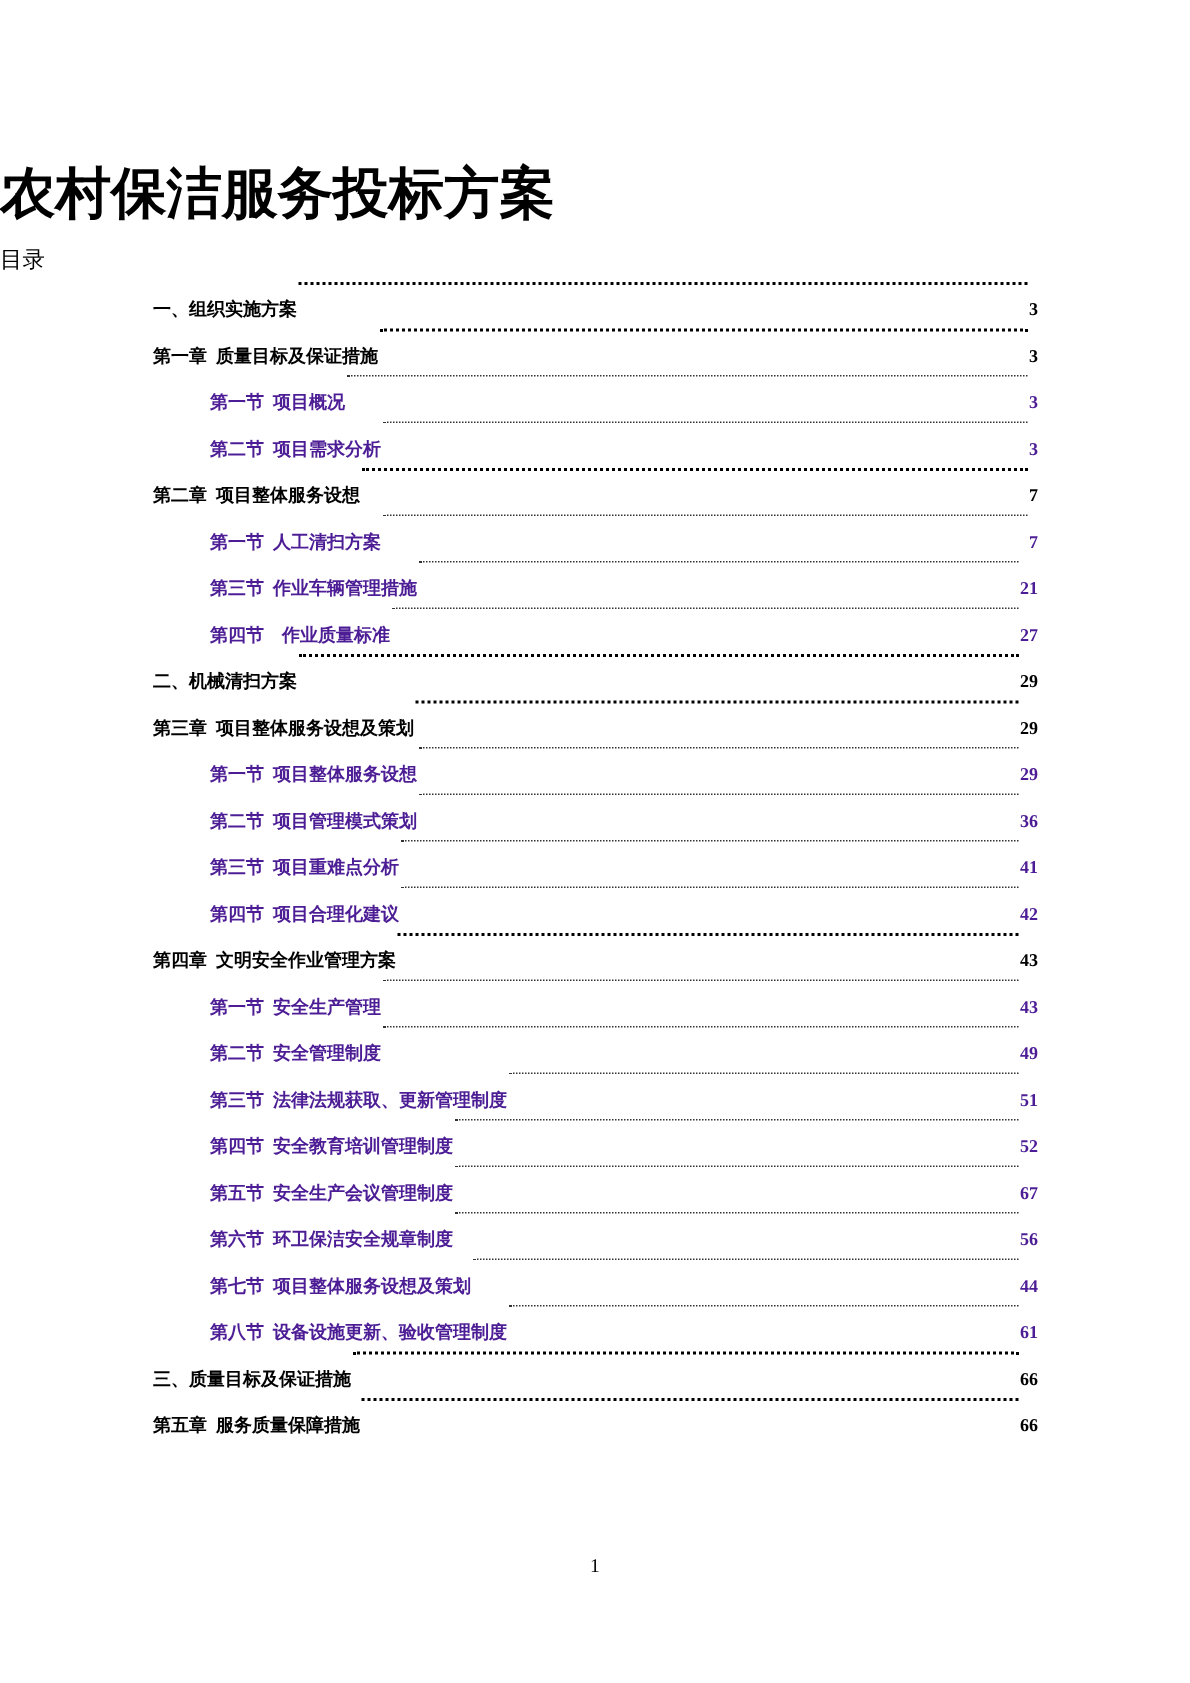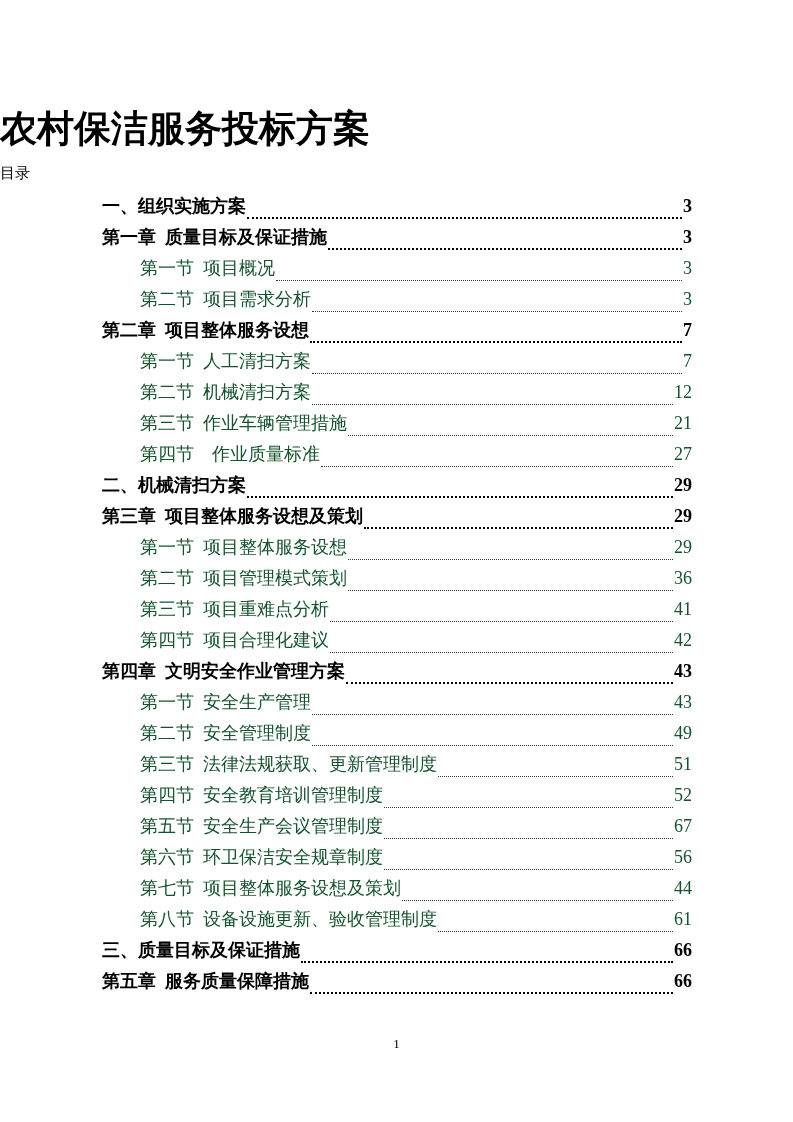--- a/index.html
+++ b/index.html
@@ -4,23 +4,23 @@
 <style>
   html, body { margin: 0; padding: 0; background: #ffffff; }
   body { width: 793px; height: 1122px; position: relative; overflow: hidden;
          font-family: "Liberation Serif", "DejaVu Serif", serif; color: #000; }
   .title { position: absolute; left: 0; right: 0; top: 104px; text-align: left;
            font-size: 37px; font-weight: bold; letter-spacing: 0px;
            font-family: "DejaVu Sans", "Liberation Sans", sans-serif; }
   .subtitle { position: absolute; left: 0; right: 0; top: 164px; text-align: left;
               font-size: 15px; }
   .toc { position: absolute; left: 102px; width: 590px; top: 191px; }
-  .row { display: flex; align-items: flex-end; height: 31px; line-height: 31px; font-size: 18px; }
+  .row { display: flex; align-items: flex-start; height: 31px; line-height: 31px; font-size: 12px; }
   .row.l1 { font-weight: bold; }
-  .row.l2 { padding-left: 38px; color: #14532d; }
+  .row.l2 { padding-left: 38px; color: #4c1d95; font-weight: bold; }
   .row .label { white-space: pre; flex: none; }
   .row .dots { flex: 1 1 auto; overflow: hidden; white-space: nowrap; margin: 0 1px;
                border-bottom: 1.5px dotted #333; height: 0; position: relative; top: -3px; }
   .row.l1 .dots { border-bottom: 2px dotted #000; }
   .row .page { flex: none; text-align: right; }
   .footer { position: absolute; left: 0; right: 0; top: 1036px; text-align: center; font-size: 13px; }
 </style>
 </head>
 <body>
 
@@ -50,25 +50,20 @@
     </div>
   <div class="row l1">
       <span class="label">第二章  项目整体服务设想</span>
       <span class="dots"></span>
       <span class="page">7</span>
     </div>
   <div class="row l2">
       <span class="label">第一节  人工清扫方案</span>
       <span class="dots"></span>
       <span class="page">7</span>
-    </div>
-  <div class="row l2">
-      <span class="label">第二节  机械清扫方案</span>
-      <span class="dots"></span>
-      <span class="page">12</span>
     </div>
   <div class="row l2">
       <span class="label">第三节  作业车辆管理措施</span>
       <span class="dots"></span>
       <span class="page">21</span>
     </div>
   <div class="row l2">
       <span class="label">第四节    作业质量标准</span>
       <span class="dots"></span>
       <span class="page">27</span>

